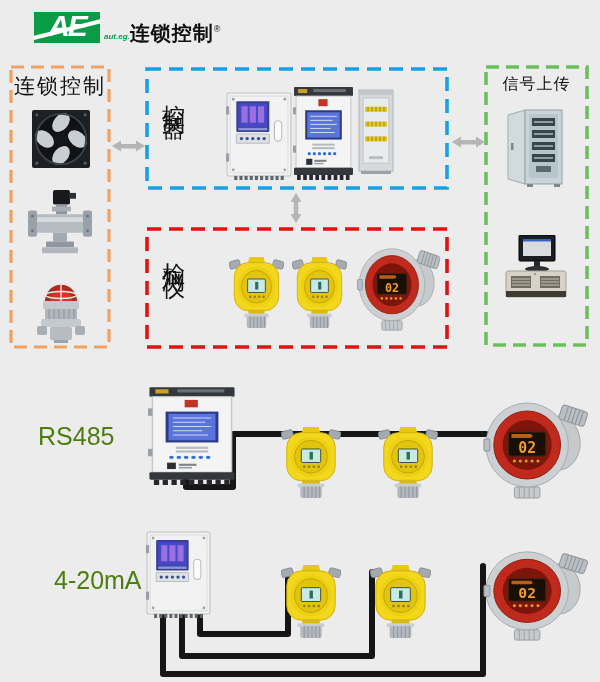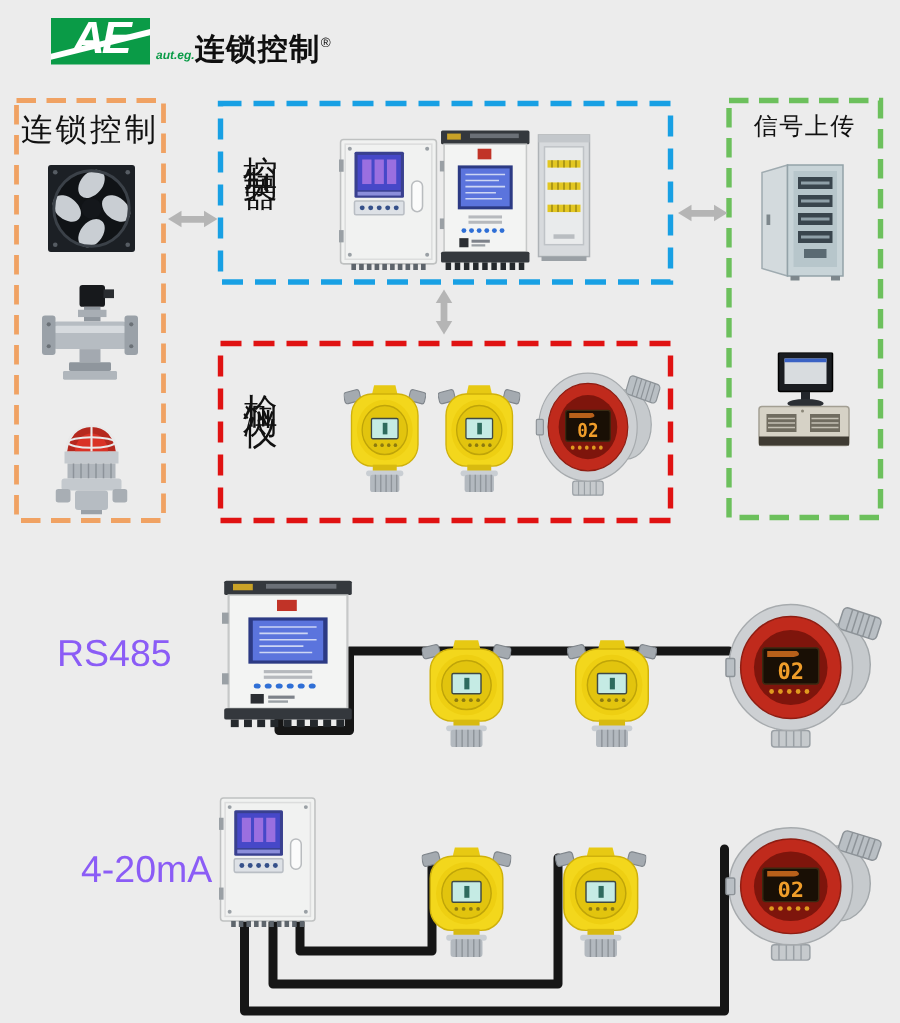--- a/index.html
+++ b/index.html
@@ -15,21 +15,21 @@
   .logo-swoosh{position:absolute;left:-12px;top:15px;width:95px;height:4px;background:#fff;
      transform:rotate(-14deg);}
   .logo-right{display:flex;flex-direction:row;line-height:1;align-items:flex-end;}
   .logo-tag{color:#0a9b47;font-size:8px;font-weight:bold;font-style:italic;margin-bottom:2px;}
   .logo-brand{color:#0f0f0f;font-size:20px;font-weight:bold;letter-spacing:1px;}
   .logo-reg{font-size:9px;vertical-align:super;font-weight:normal;}
   
   .box-title{color:#111;font-size:21px;letter-spacing:2px;text-align:center;}
   .v-title{color:#111;font-size:23px;writing-mode:vertical-rl;text-orientation:upright;
      letter-spacing:7px;line-height:1;}
-  .wire-label{color:#8b5cf6;font-size:25px;}
+  .wire-label{color:#4d7c0f;font-size:25px;}
   .det-display{font-family:"DejaVu Sans Mono",monospace;font-weight:bold;}
 </style>
 </head>
 <body>
 
 <div id="stage">
 
   <svg width="0" height="0" style="position:absolute" aria-hidden="true">
     <defs>
       <symbol id="sym-fan" viewBox="0 0 60 60">

